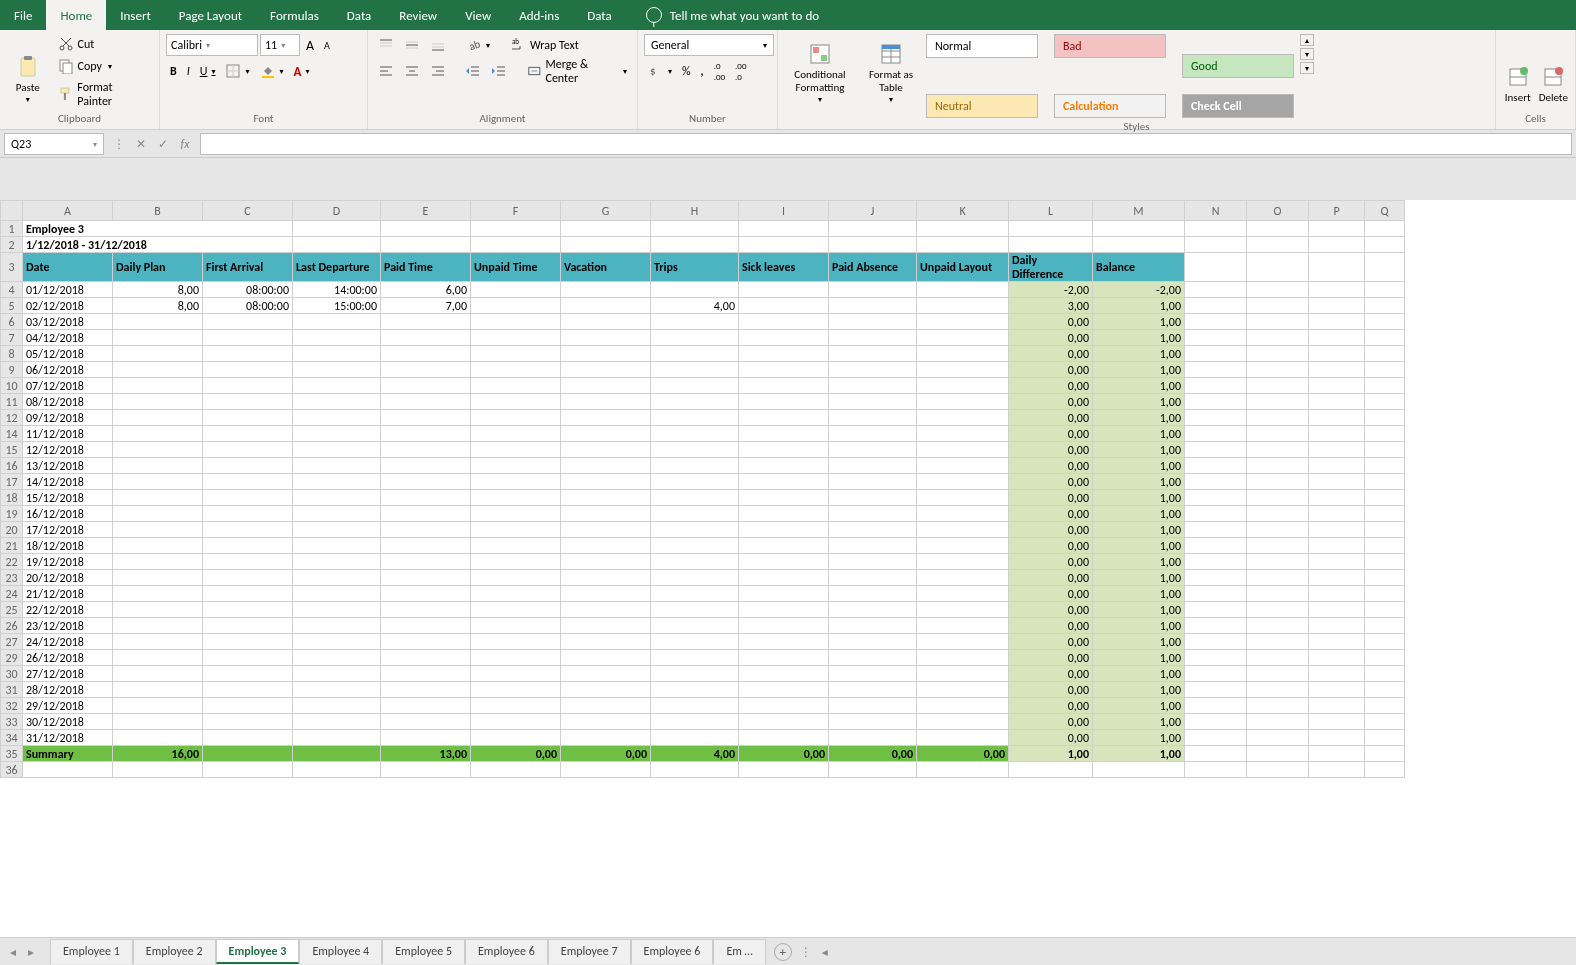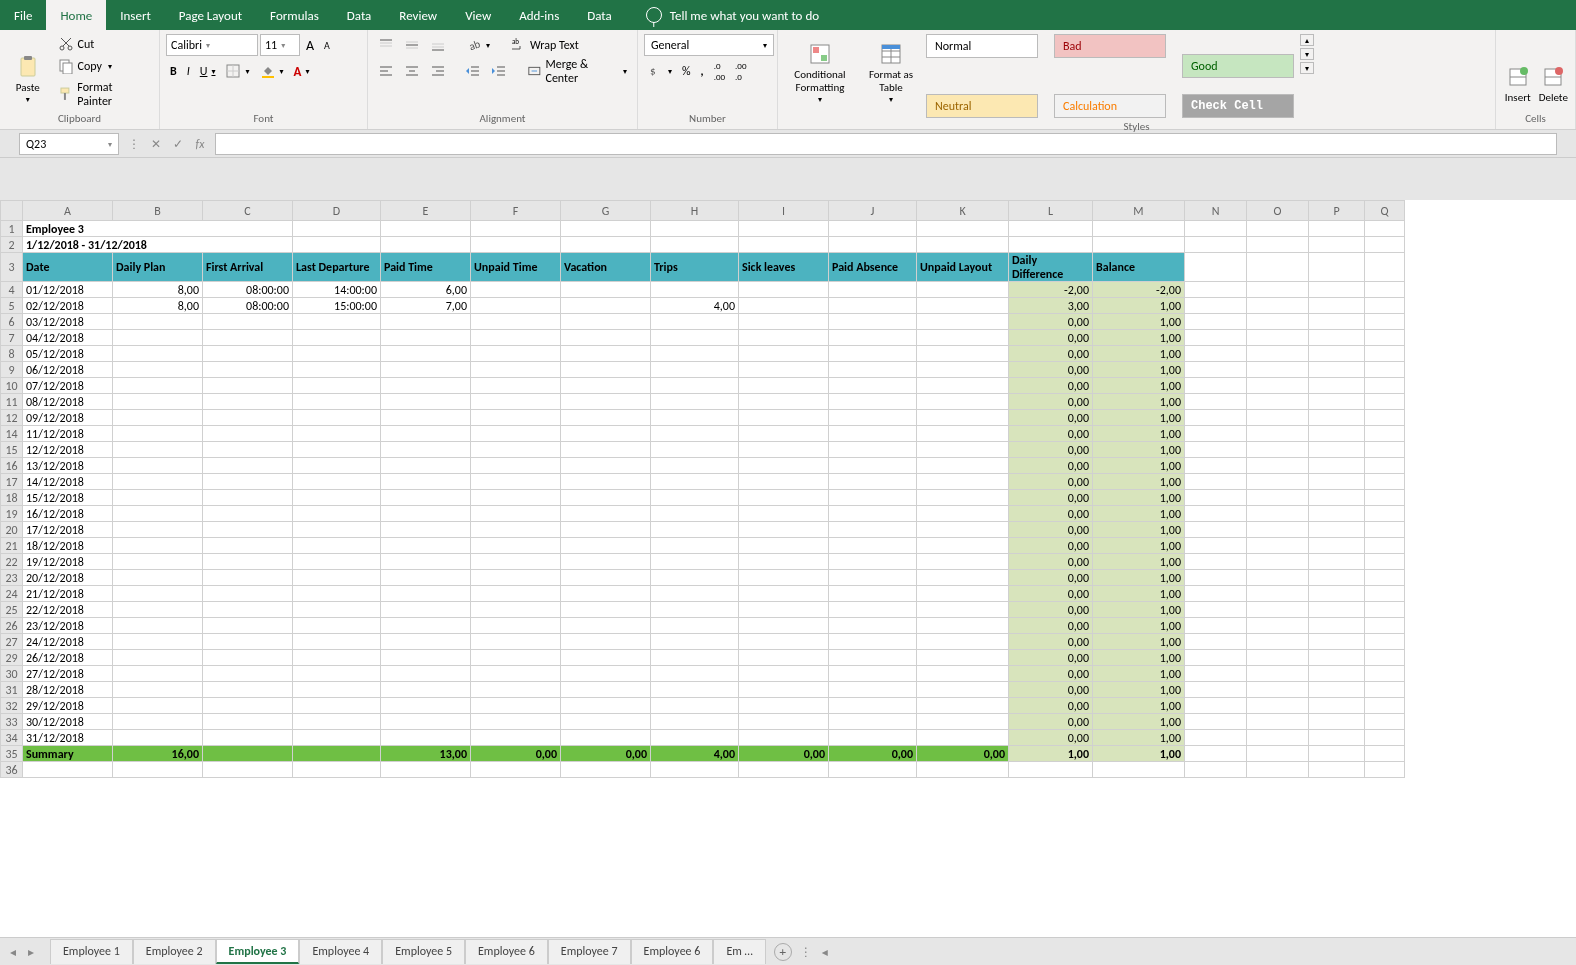--- a/index.html
+++ b/index.html
@@ -29,25 +29,25 @@
 .font-select { border: 1px solid #bbb; background: #fff; height: 22px; padding: 0 4px; font-size: 12px; display:flex; align-items:center; gap:4px; }
 .font-select .dd { font-size: 8px; color: #888; }
 .num-fmt-select { border:1px solid #bbb; background:#fff; height:22px; width:130px; padding:0 6px; display:flex; align-items:center; justify-content:space-between; font-size:12px; }
 
 .style-btn { width: 112px; height: 24px; border:1px solid #bbb; font-size: 12px; padding: 0 8px; display:flex; align-items:center; cursor:pointer; }
 .style-grid { display:grid; grid-template-columns: repeat(3, 112px); gap: 16px; }
 .style-normal { background:#fff; }
 .style-bad { background:#f2c3c2; color:#9c0006; }
 .style-good { background:#c6e6c0; color:#006100;margin-top:20px; }
 .style-neutral { background:#fce8b2; color:#9c6500; }
-.style-calc { background:#f2f2f2; color:#fa7d00; font-weight:normal; }
-.style-check { background:#a5a5a5; color:#fff; font-weight:bold;font-family:Liberation Mono, monospace; }
-
-
-.formula-bar { height: 28px; background: #e6e6e6; border-bottom:1px solid #ccc; display:flex; align-items:center; padding: 2px 19px; gap: 6px; }
+.style-calc { background:#f2f2f2; color:#fa7d00; font-weight:bold; }
+.style-check { background:#a5a5a5; color:#fff; font-weight:bold; }
+
+
+.formula-bar { height: 28px; background: #e6e6e6; border-bottom:1px solid #ccc; display:flex; align-items:center; padding: 2px 4px; gap: 6px; }
 .name-box { background:#fff; border:1px solid #bbb; width:100px; height:22px; padding:0 6px; display:flex; align-items:center; justify-content:space-between; font-size:12px; }
 .fb-btns { display:flex; gap:4px; color:#888; }
 .fb-btn { width:18px; height:18px; display:flex; align-items:center; justify-content:center; cursor:pointer; }
 .fx { font-style: italic; }
 .formula-input { flex:1; background:#fff; border:1px solid #bbb; height:22px; padding:0 6px; }
 
 
 .spacer { height: 42px; background: #e6e6e6; }
 
 

